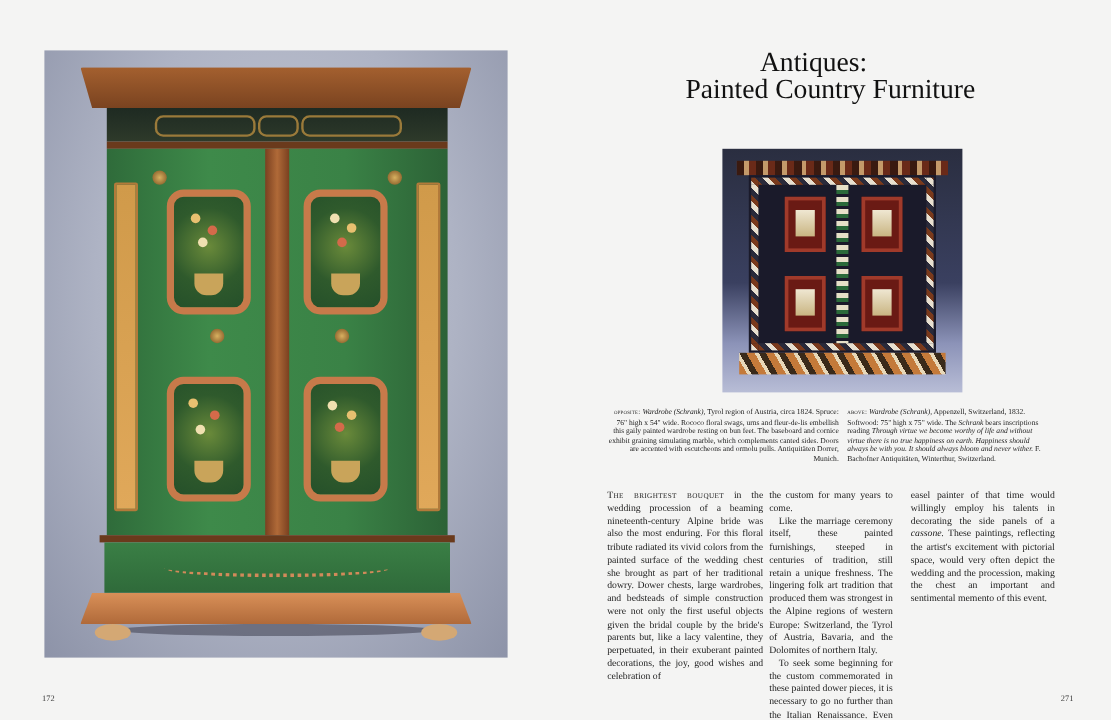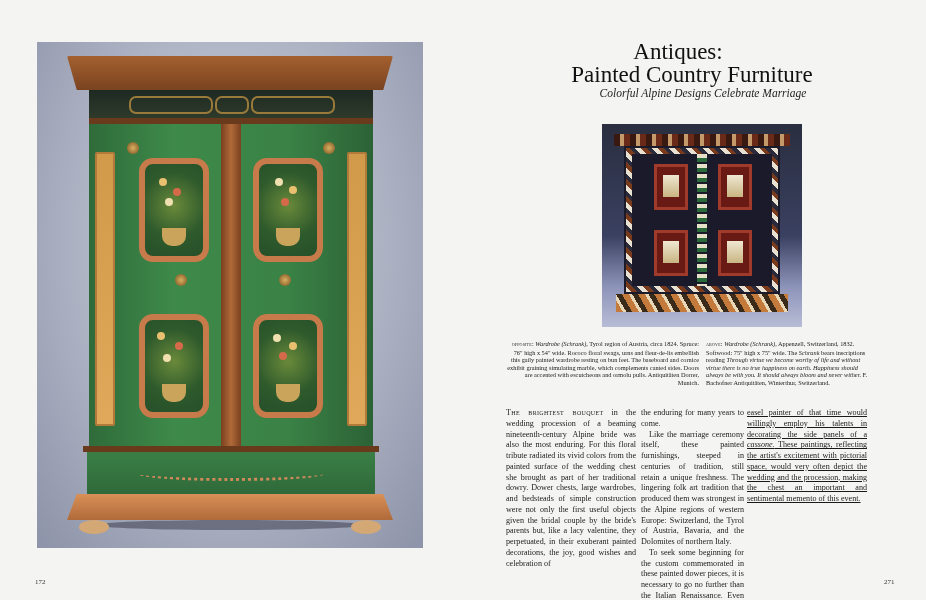--- a/index.html
+++ b/index.html
@@ -56,21 +56,21 @@
   .caption { position:absolute; font-size:6.3px; line-height:7.6px; color:#222; }
   .caption-left { left:44px; top:340px; width:192px; text-align:right; }
   .caption-right { left:243px; top:340px; width:170px; text-align:left; }
   .sc { font-variant:small-caps; letter-spacing:0.2px; font-size:6px; }
   .it { font-style:italic; }
 
   
   .col { position:absolute; top:408px; font-size:8.1px; line-height:10.75px; text-align:justify; color:#1a1a1a; }
   .col1 { left:43px; width:130px; }
   .col2 { left:178px; width:103px; }
-  .col3 { left:284px; width:120px;text-decoration:underline; }
+  .col3 { left:296px; width:120px; }
   .col p { margin:0; }
   .col p.indent { text-indent:8px; }
   .lead-in { font-variant:small-caps; letter-spacing:0.3px; }
 
   .folio { position:absolute; font-size:7px; color:#333; }
   .folio-left { left:35px; top:578px; }
   .folio-right { left:421px; top:578px; }
 </style>
 </head>
 <body>
@@ -126,21 +126,20 @@
     <div class="wr foot" style="left:42px;"></div>
     <div class="wr foot" style="left:314px;"></div>
   </div>
   <div class="credit-left"></div>
   <div class="folio folio-left">172</div>
 </div>
 
 <div class="page page-right">
   <div class="title title2">Painted Country Furniture</div>
   <div class="title title1">Antiques:</div>
-  <div class="subtitle">Colorful Alpine Designs Celebrate Marriage</div>
 
   <div class="photo-right">
     <div class="sw sw-cornice"></div>
     <div class="sw sw-body">
       <div class="sw-stripe-frame" style="left:2px;top:2px;width:140px;height:132px;"></div>
       <div class="sw-center"></div>
       <div class="sw-panel" style="left:30px;top:18px;">
           <div class="urn"></div>
         </div>
       <div class="sw-panel" style="left:94px;top:18px;">
@@ -164,21 +163,21 @@
 
   <div class="caption caption-right">
     <span class="sc">above:</span>
     <span class="it">Wardrobe (Schrank),</span><span> Appenzell, Switzerland, 1832. Softwood: 75" high x 75" wide. The </span><span class="it">Schrank</span><span> bears inscriptions reading </span><span class="it">Through virtue we become worthy of life and without virtue there is no true happiness on earth. Happiness should always be with you. It should always bloom and never wither.</span><span> F. Bachofner Antiquitäten, Winterthur, Switzerland.</span>
   </div>
 
   <div class="col col1">
     <p><span class="lead-in">The brightest bouquet</span><span> in the wedding procession of a beaming nineteenth-century Alpine bride was also the most enduring. For this floral tribute radiated its vivid colors from the painted surface of the wedding chest she brought as part of her traditional dowry. Dower chests, large wardrobes, and bedsteads of simple construction were not only the first useful objects given the bridal couple by the bride's parents but, like a lacy valentine, they perpetuated, in their exuberant painted decorations, the joy, good wishes and celebration of</span></p>
   </div>
   <div class="col col2">
-    <p>the enduring for many years to come.</p>
+    <p>the custom for many years to come.</p>
     <p class="indent">Like the marriage ceremony itself, these painted furnishings, steeped in centuries of tradition, still retain a unique freshness. The lingering folk art tradition that produced them was strongest in the Alpine regions of western Europe: Switzerland, the Tyrol of Austria, Bavaria, and the Dolomites of northern Italy.</p>
     <p class="indent">To seek some beginning for the custom commemorated in these painted dower pieces, it is necessary to go no further than the Italian Renaissance. Even the most renowned</p>
   </div>
   <div class="col col3">
     <p><span>easel painter of that time would willingly employ his talents in decorating the side panels of a </span><span class="it">cassone.</span><span> These paintings, reflecting the artist's excitement with pictorial space, would very often depict the wedding and the procession, making the chest an important and sentimental memento of this event.</span></p>
   </div>
 
   <div class="folio folio-right">271</div>
 </div>
 

